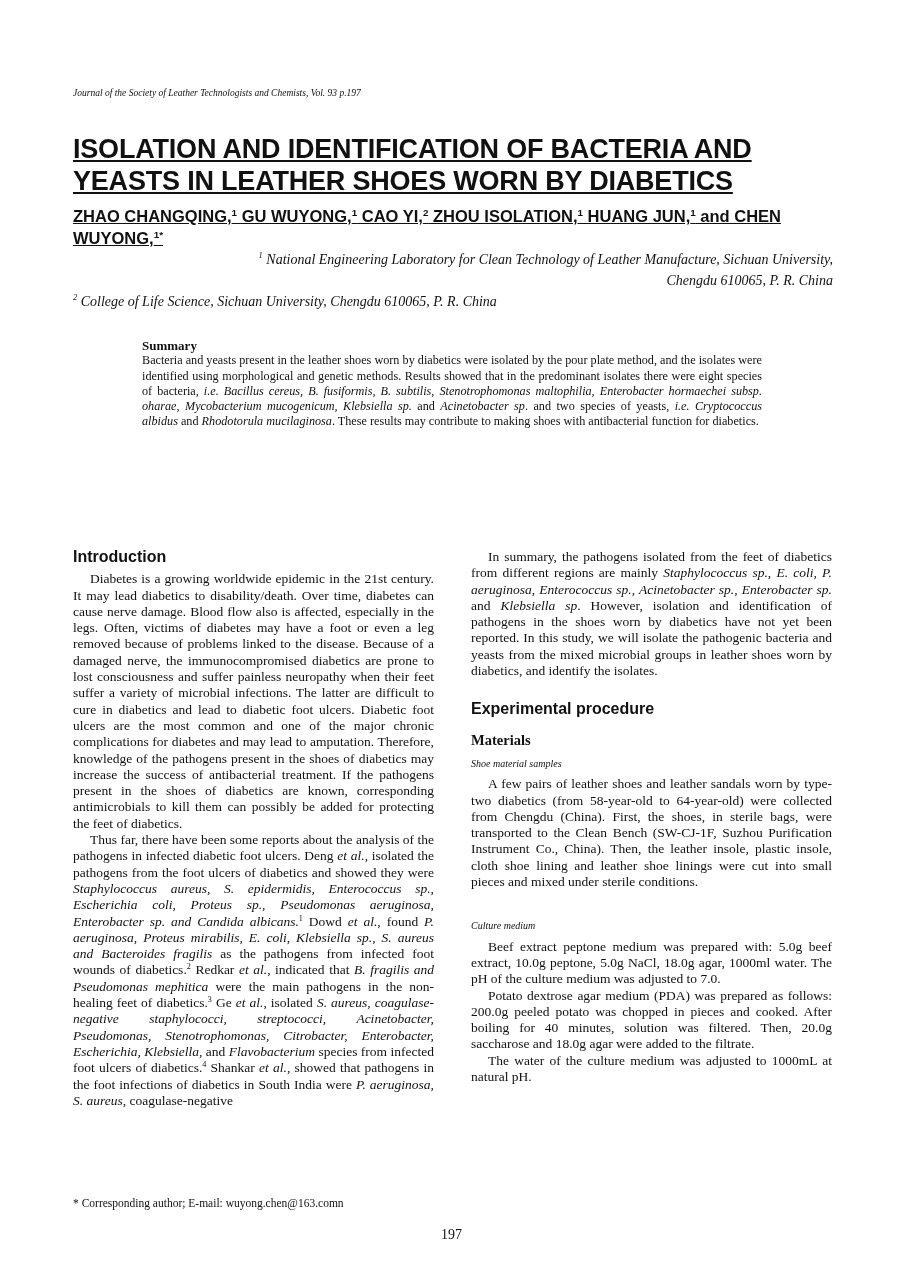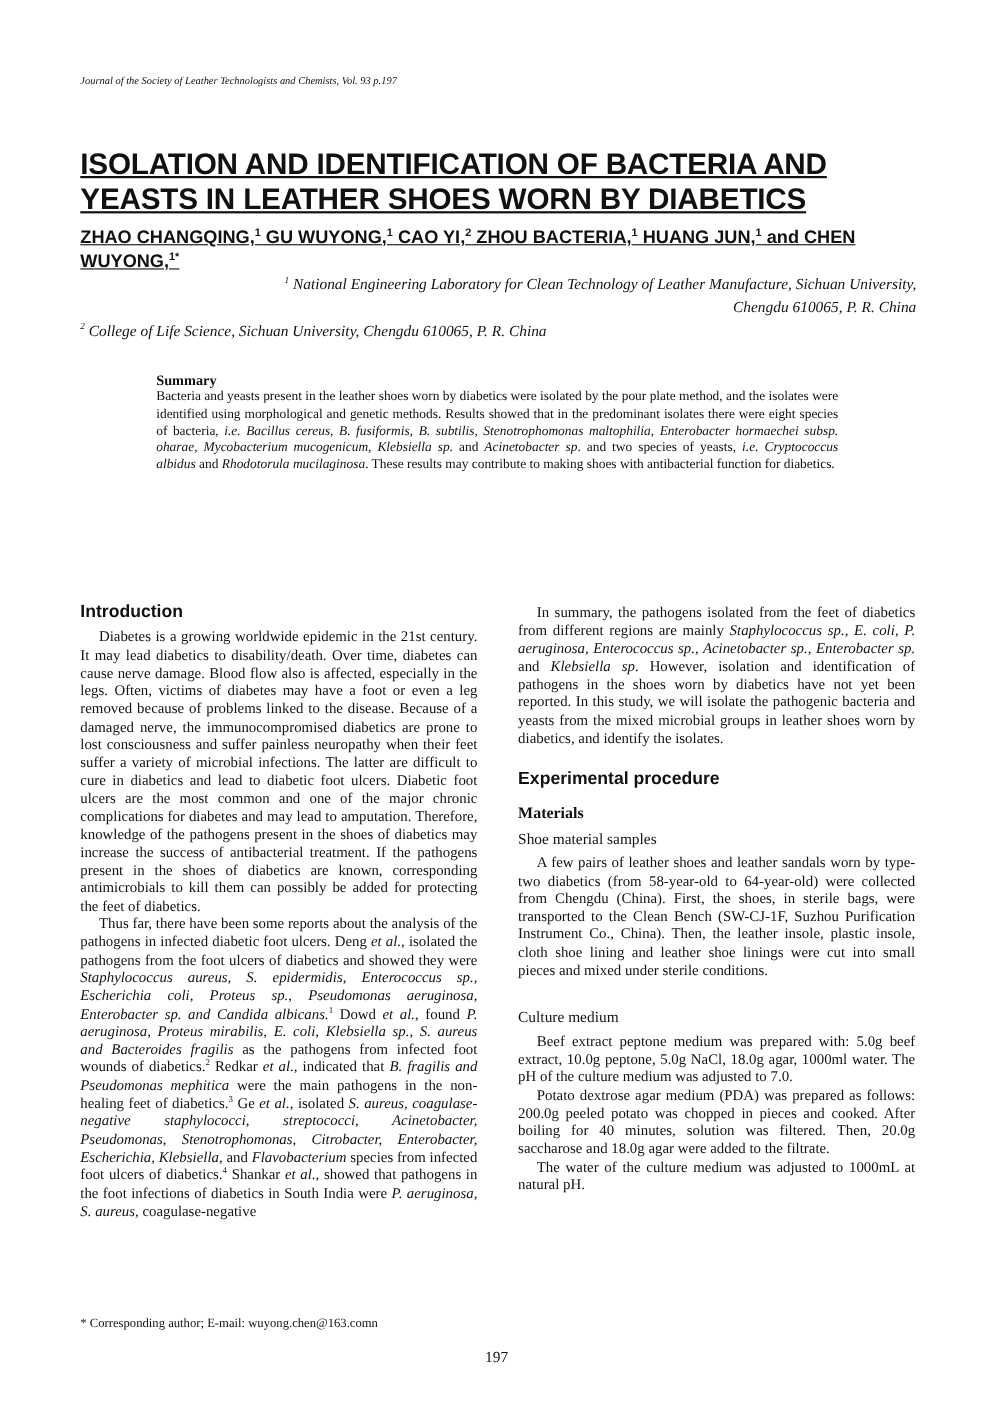--- a/index.html
+++ b/index.html
@@ -1,45 +1,45 @@
 <!DOCTYPE html>
 <html><head>
 <meta charset="utf-8">
 <style>
   html, body { margin: 0; padding: 0; background: #ffffff; }
   body { width: 903px; height: 1283px; position: relative; overflow: hidden; color: #111; }
   .serif { font-family: "Liberation Serif", "DejaVu Serif", serif; }
   .sans { font-family: "Liberation Sans", "DejaVu Sans", sans-serif; text-decoration: underline; }
-  .journal { position: absolute; left: 73px; top: 69px; font-size: 9.5px; font-style: italic; }
+  .journal { position: absolute; left: 73px; top: 88px; font-size: 9.5px; font-style: italic; }
   .title { position: absolute; left: 73px; top: 133px; width: 780px; font-size: 27px; font-weight: bold; line-height: 32px; letter-spacing: -0.2px; }
   .authors { position: absolute; left: 73px; top: 205px; width: 780px; font-size: 16.5px; font-weight: bold; line-height: 22px; }
   .authors sup, sup { font-size: 60%; vertical-align: super; line-height: 0; }
   .affil { position: absolute; left: 73px; width: 760px; font-size: 14px; font-style: italic; line-height: 21px; }
   .summary { position: absolute; left: 142px; top: 338px; width: 620px; font-size: 12.2px; line-height: 15.3px; text-align: justify; }
   .summary .head { font-weight: bold; font-size: 13px; }
   .col { position: absolute; font-size: 13.5px; line-height: 16.3px; text-align: justify; }
   .col p { margin: 0; text-indent: 17px; }
   .col p.noind { text-indent: 0; }
   .sec-h { font-family: "Liberation Sans", "DejaVu Sans", sans-serif; font-size: 16px; font-weight: bold; margin: 0 0 6px 0; }
   .sub-h { font-weight: bold; font-size: 14.5px; margin: 14px 0 6px 0; }
-  .subsub-h { font-size: 14px; margin: 8px 0 4px 0; }
+  .subsub-h { font-style: italic; font-size: 10px; margin: 8px 0 4px 0; }
   .footnote { position: absolute; left: 73px; top: 1197px; font-size: 11.5px; }
   .pageno { position: absolute; left: 441px; top: 1227px; font-size: 14px; }
 </style>
 </head>
 <body>
 
 <div class="journal serif">Journal of the Society of Leather Technologists and Chemists, Vol. 93 p.197</div>
 
 <div class="title sans">
   <div>ISOLATION AND IDENTIFICATION OF BACTERIA AND</div>
   <div>YEASTS IN LEATHER SHOES WORN BY DIABETICS</div>
 </div>
 
-<div class="authors sans" id="authors"><span>ZHAO CHANGQING,</span><sup>1</sup><span> GU WUYONG,</span><sup>1</sup><span> CAO YI,</span><sup>2</sup><span> ZHOU BACTERIA,</span><sup>1</sup><span> HUANG JUN,</span><sup>1</sup><span> and CHEN WUYONG,</span><sup>1*</sup></div>
+<div class="authors sans" id="authors"><span>ZHAO CHANGQING,</span><sup>1</sup><span> GU WUYONG,</span><sup>1</sup><span> CAO YI,</span><sup>2</sup><span> ZHOU ISOLATION,</span><sup>1</sup><span> HUANG JUN,</span><sup>1</sup><span> and CHEN WUYONG,</span><sup>1*</sup></div>
 
 <div class="affil serif" style="top:249px;text-align:right;">
   <div><sup>1</sup><span> National Engineering Laboratory for Clean Technology of Leather Manufacture, Sichuan University,</span></div>
   <div>Chengdu 610065, P. R. China</div>
 </div>
 <div class="affil serif" style="top:291px;">
   <div><sup>2</sup><span> College of Life Science, Sichuan University, Chengdu 610065, P. R. China</span></div>
 </div>
 
 <div class="summary serif">

